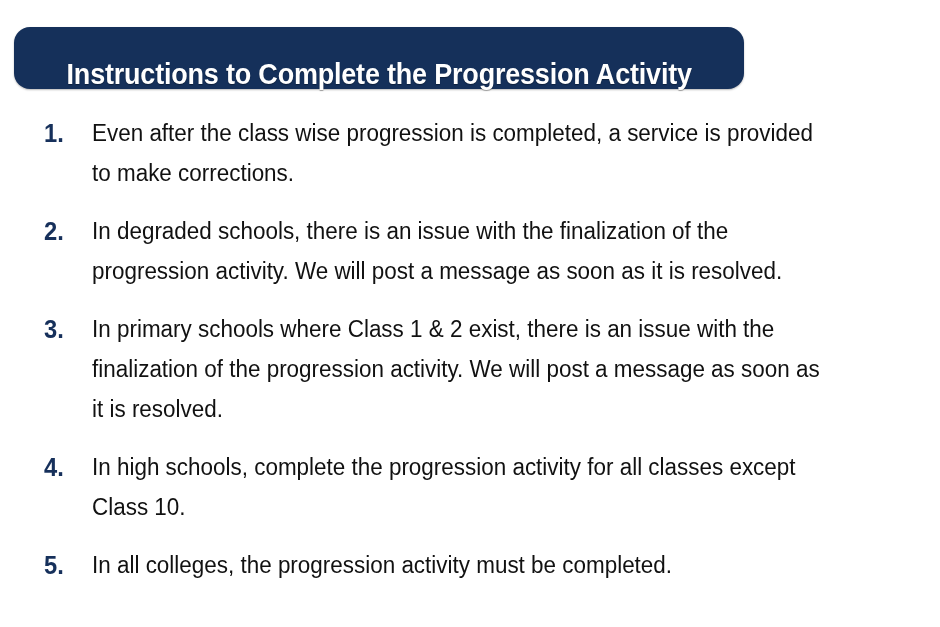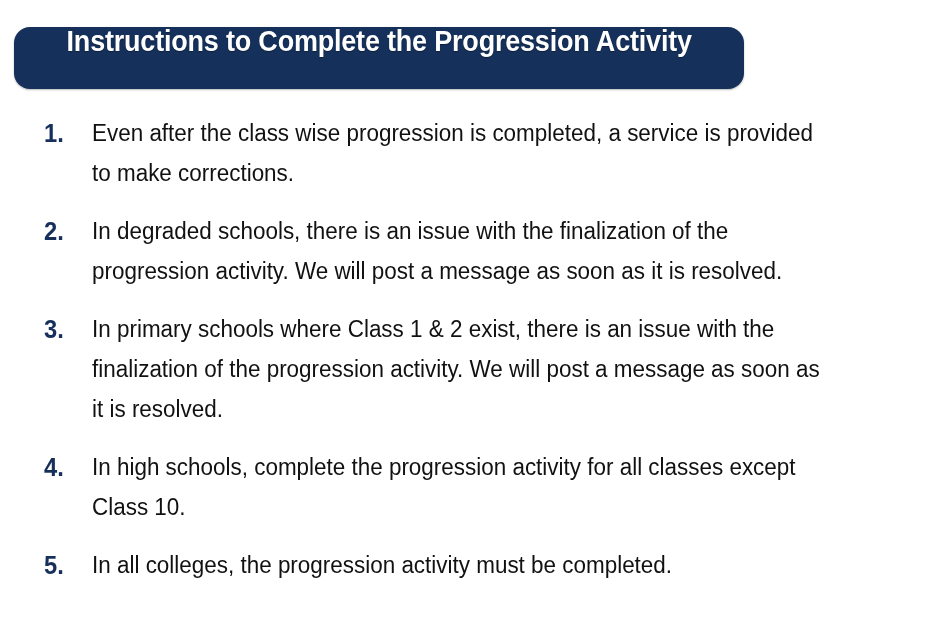--- a/index.html
+++ b/index.html
@@ -22,21 +22,21 @@
   }
   .header-banner {
     position: absolute;
     left: 14px;
     top: 27px;
     width: 730px;
     height: 62px;
     background: #15305a;
     border-radius: 16px;
     display: flex;
-    align-items: flex-start;
+    align-items: flex-end;
     justify-content: center;
     box-shadow: 0 1px 2px rgba(0,0,0,0.28);
   }
   .header-title {
     color: #ffffff;
     font-size: 29px;
     font-weight: bold;
     letter-spacing: -0.2px;
     line-height: 1;
     transform: scaleX(0.93);

